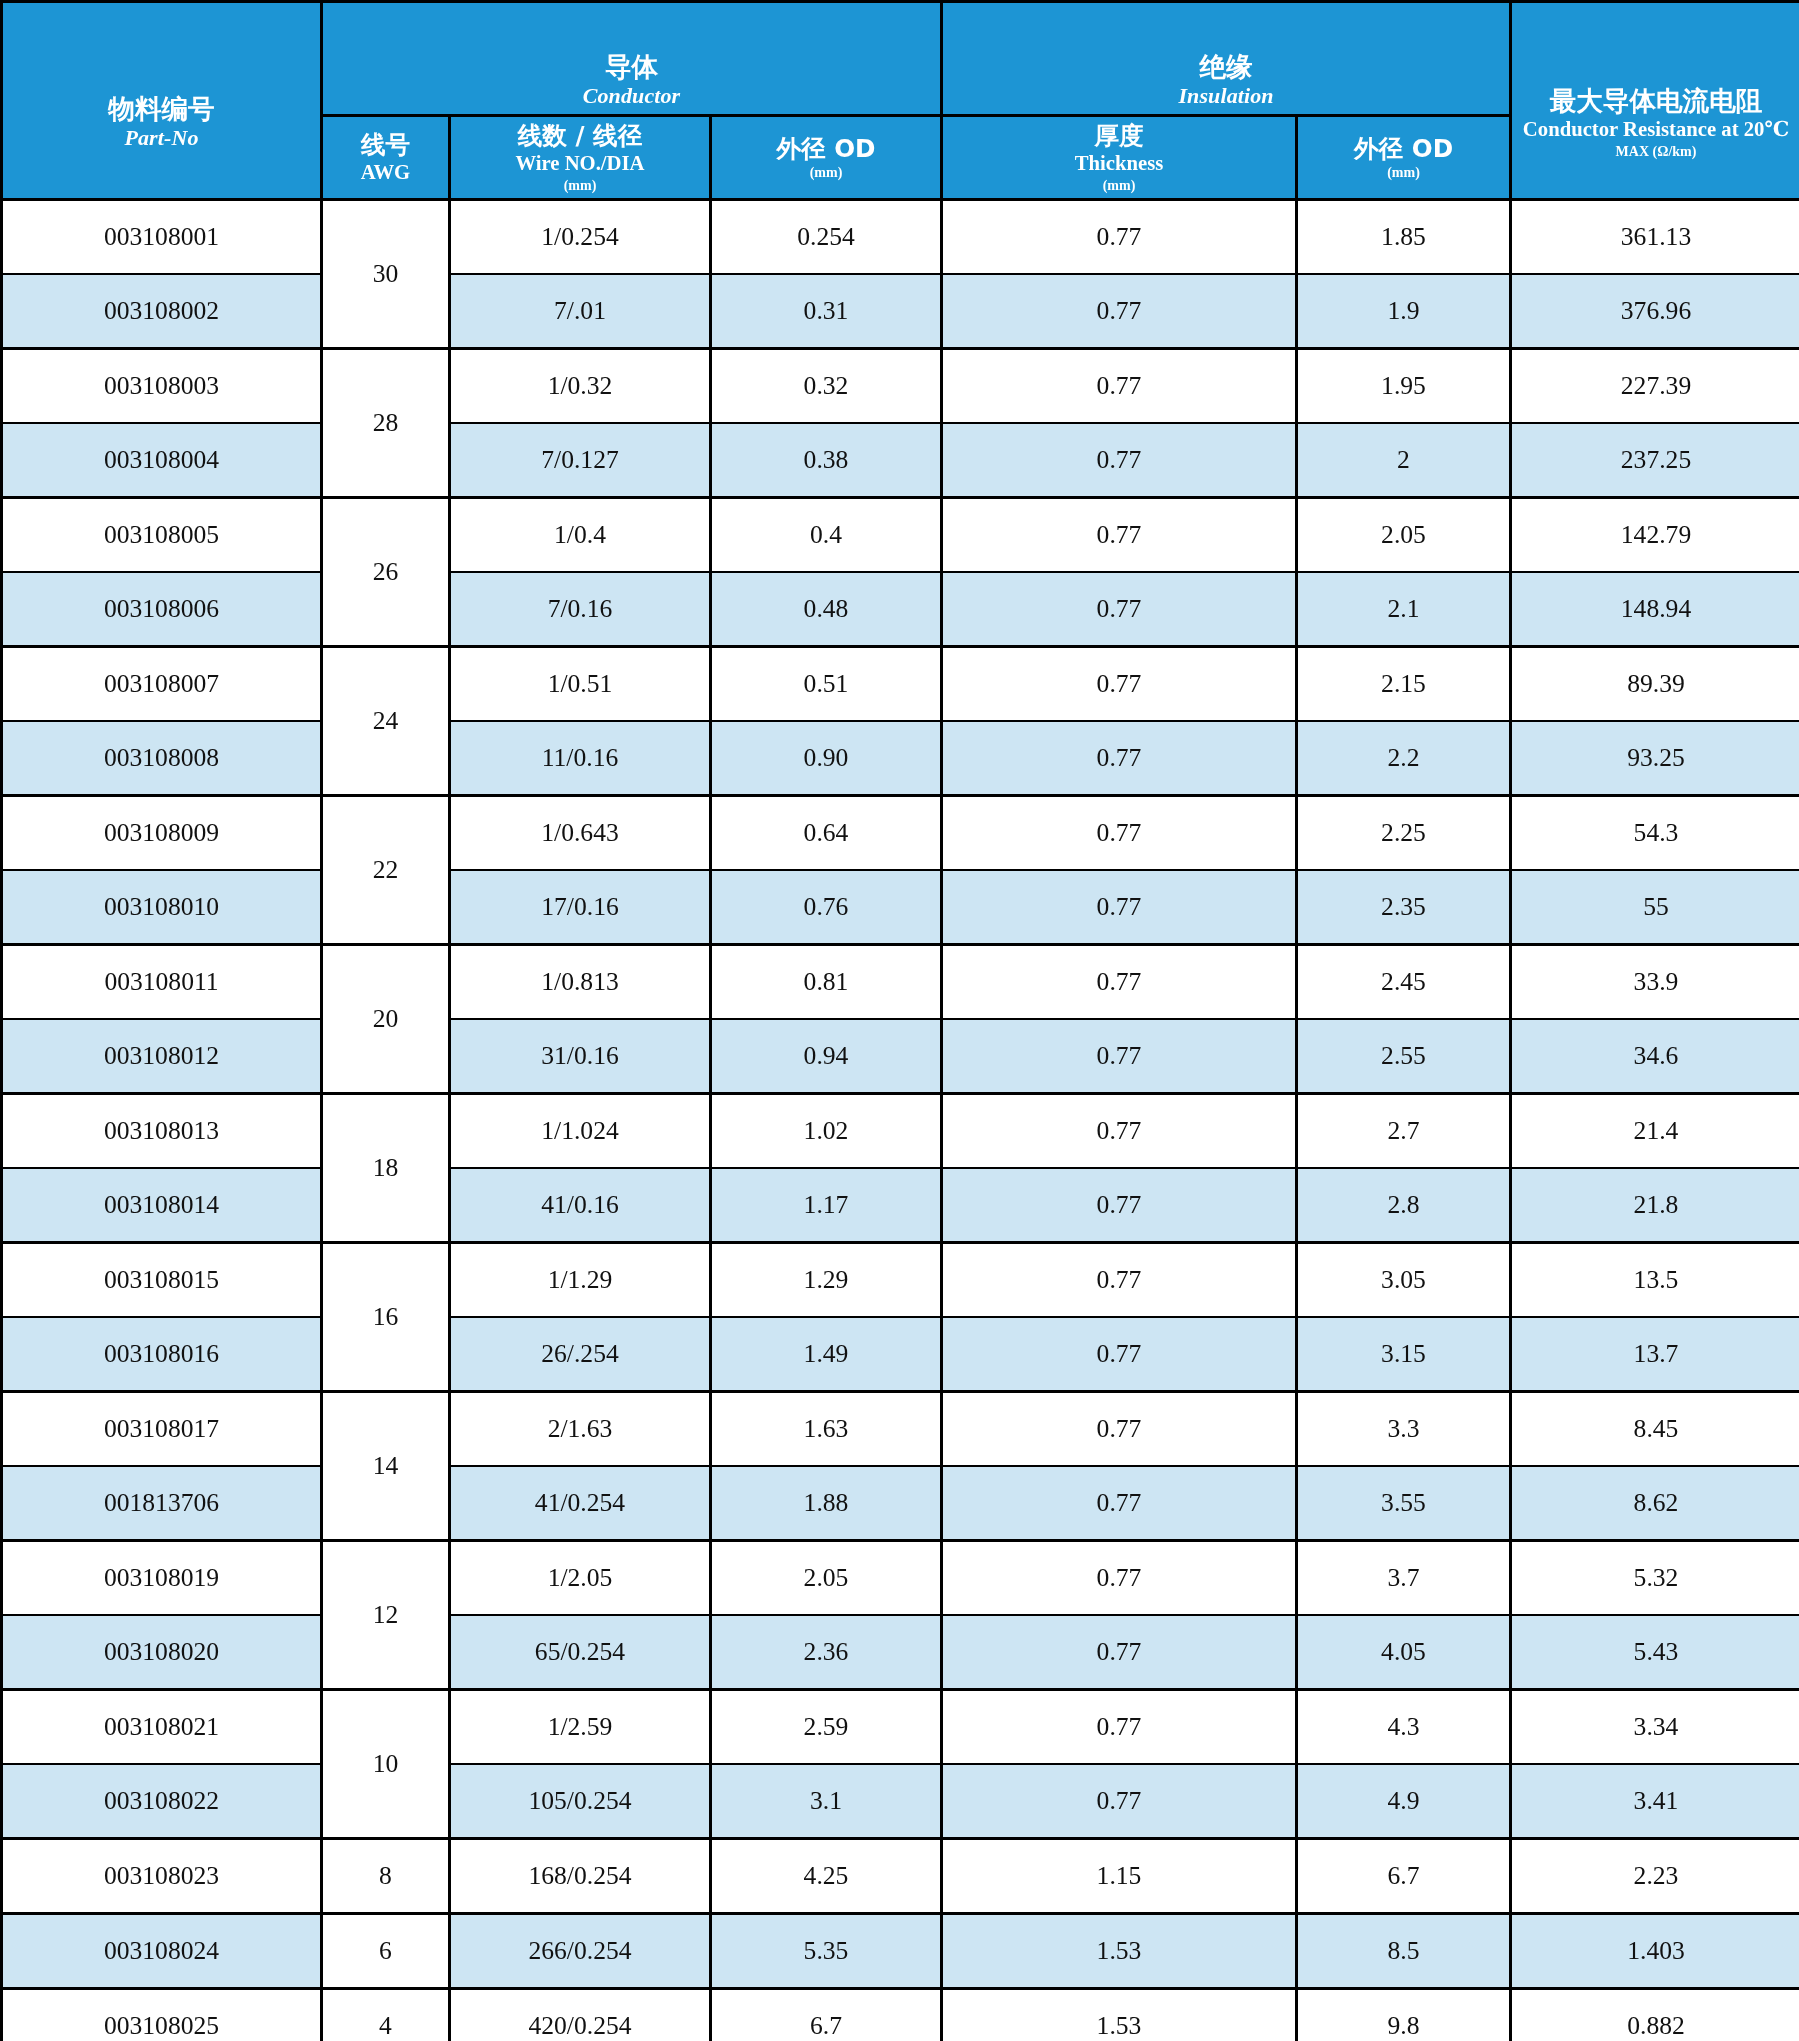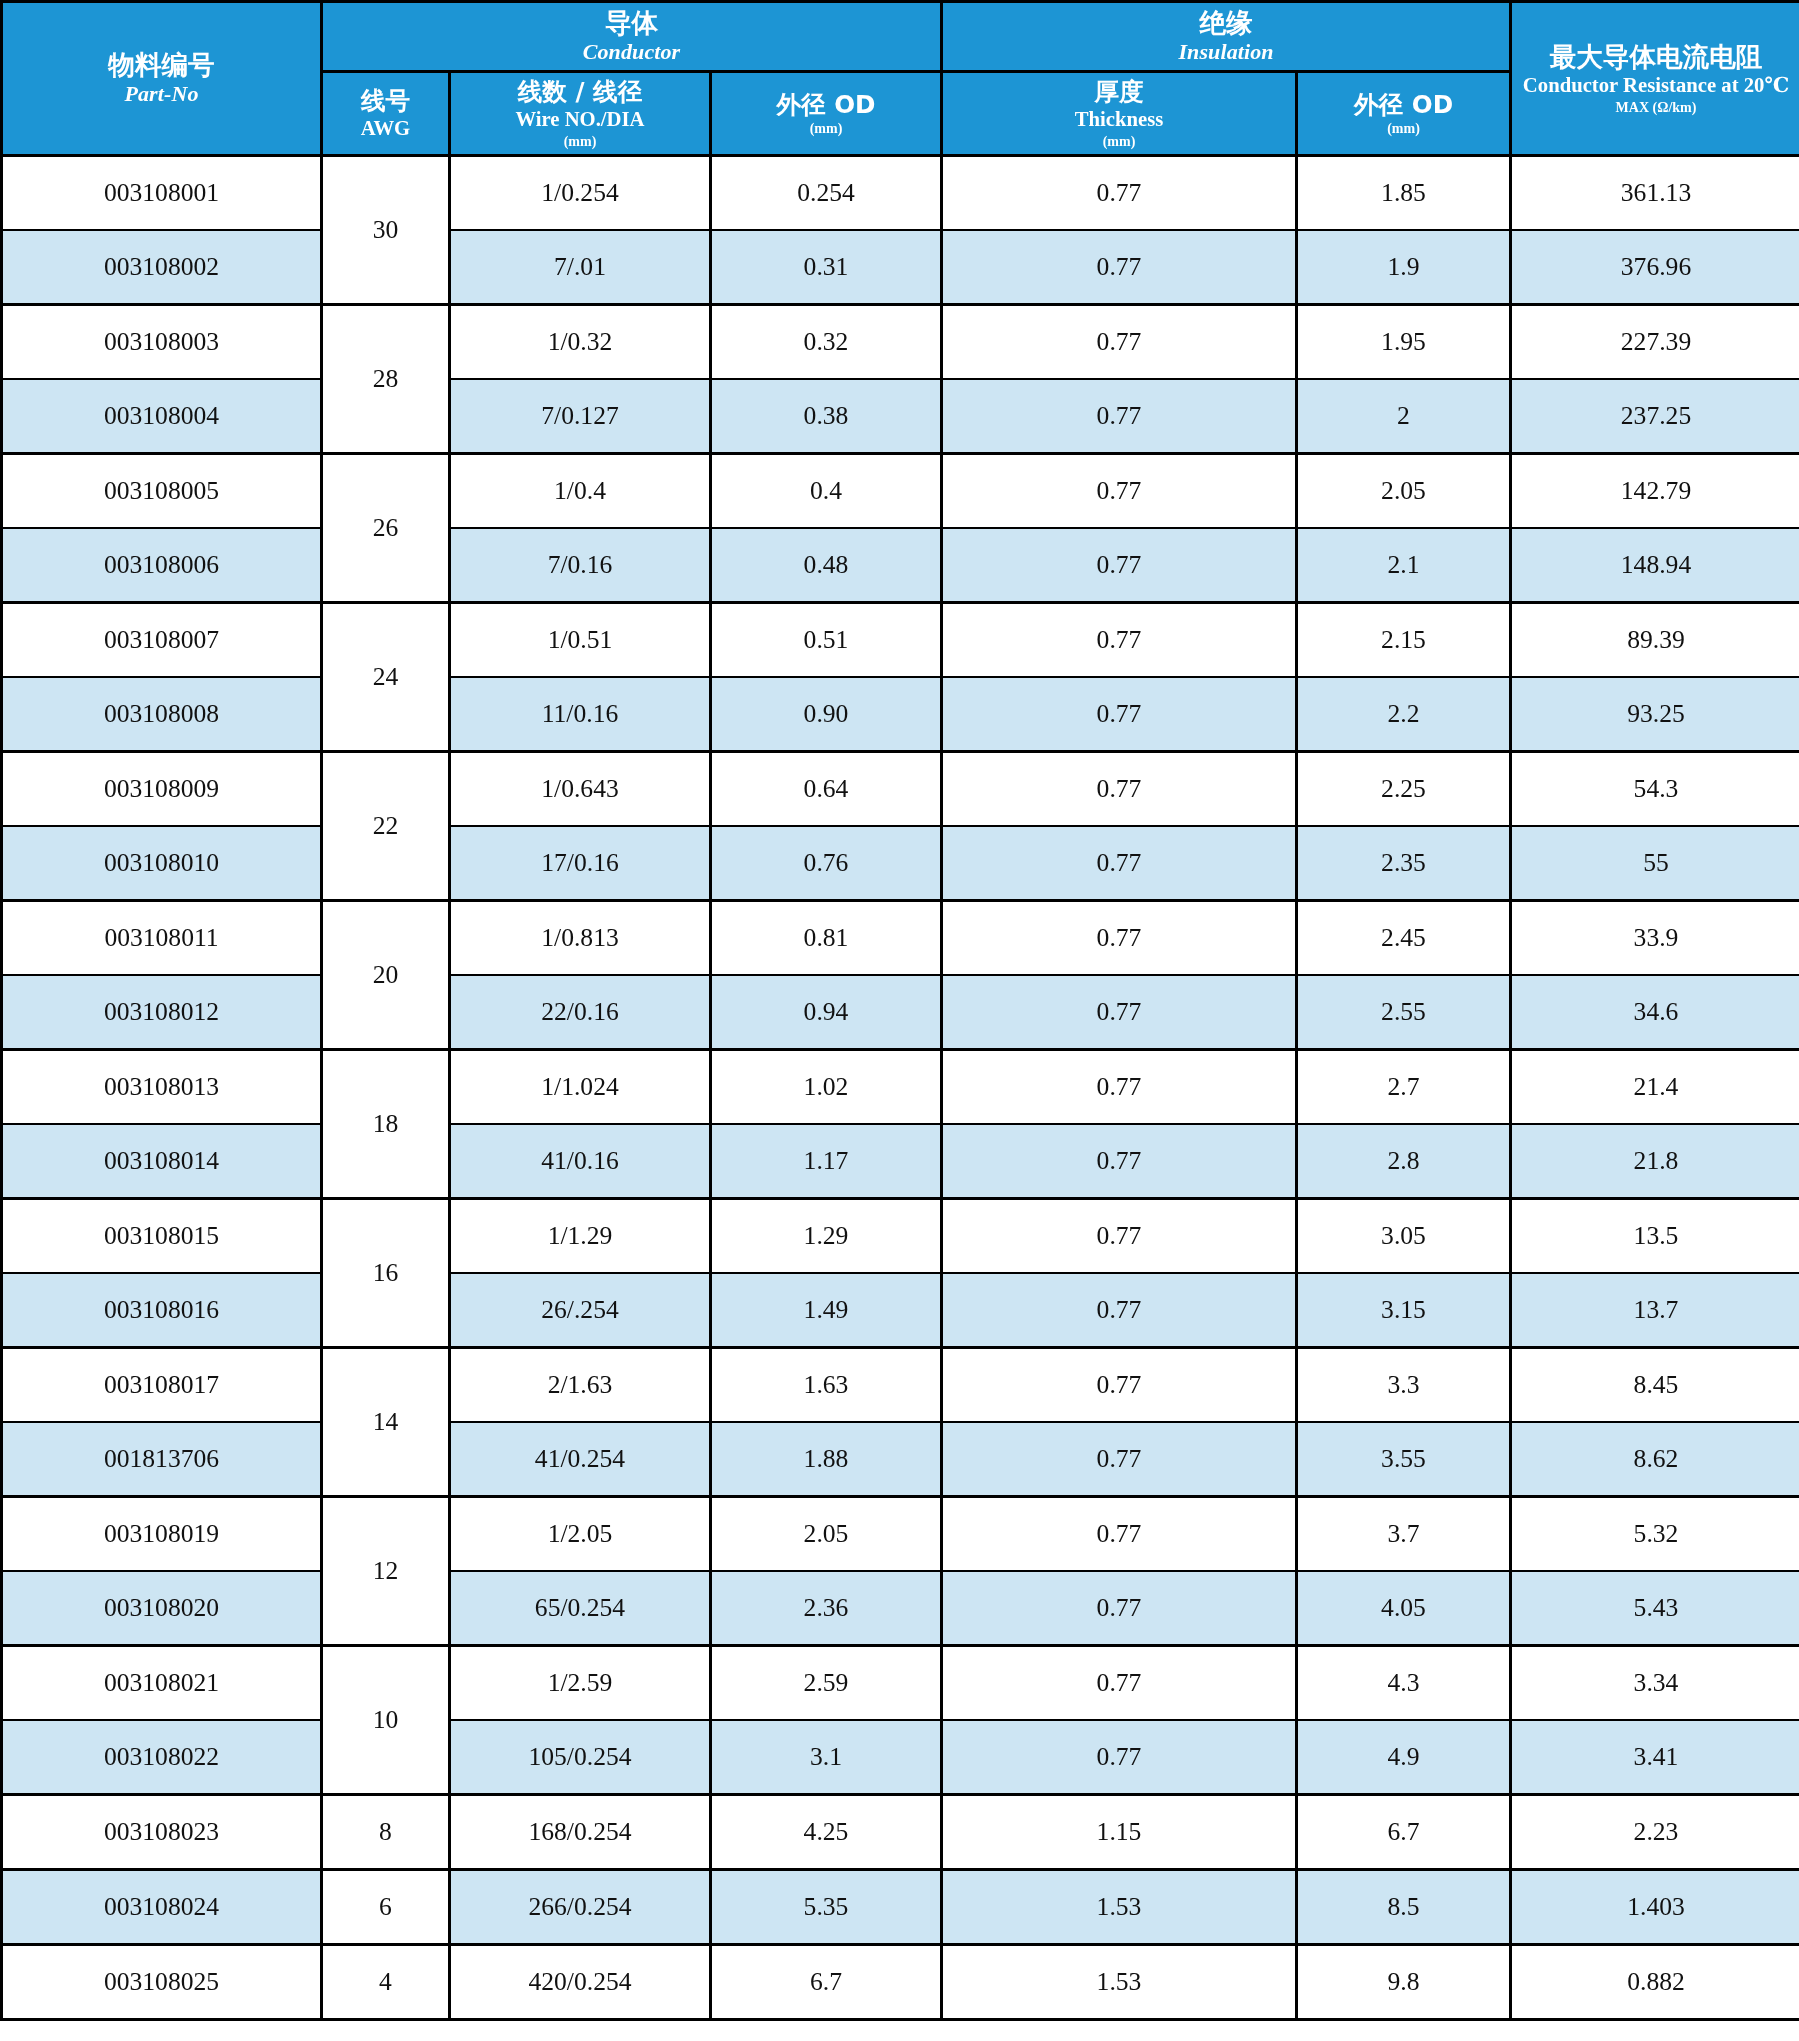--- a/index.html
+++ b/index.html
@@ -32,21 +32,21 @@
   thead th{
     background:#1d95d4;
     color:#ffffff;
     border:3px solid #000000;
     text-align:center;
     vertical-align:middle;
     padding:3.9px 2px;
     font-weight:bold;
     line-height:1.22;
   }
-  .hz{font-size:26.6px;font-family:"DejaVu Sans","Liberation Sans",sans-serif;display:block;font-weight:bold;}
+  .hz{font-size:26.6px;font-family:"DejaVu Sans","Liberation Sans",sans-serif;display:block;font-weight:bold;margin-top:44px;}
   .hz-sm{font-size:24.6px;font-family:"DejaVu Sans","Liberation Sans",sans-serif;display:block;font-weight:bold;}
   .he{font-size:22px;display:block;font-weight:bold;letter-spacing:0.1px;font-style:italic;}
   .he-sm{font-size:20.7px;display:block;font-weight:bold;}
   .hu{font-size:14px;display:block;font-weight:bold;}
   th.grp{height:57px;}
   th.partno{height:130px;}
   th.sub{height:73px;}
 
   
   tbody td{
@@ -221,21 +221,21 @@
           <td>003108011</td>
           <td class="awg" rowspan="2">20</td>
           <td>1/0.813</td>
           <td>0.81</td>
           <td>0.77</td>
           <td>2.45</td>
           <td>33.9</td>
         </tr>
         <tr class="alt grp-end">
           <td>003108012</td>
-          <td>22/0.16</td>
+          <td>31/0.16</td>
           <td>0.94</td>
           <td>0.77</td>
           <td>2.55</td>
           <td>34.6</td>
         </tr>
         <tr class="grp-start">
           <td>003108013</td>
           <td class="awg" rowspan="2">18</td>
           <td>1/1.024</td>
           <td>1.02</td>

